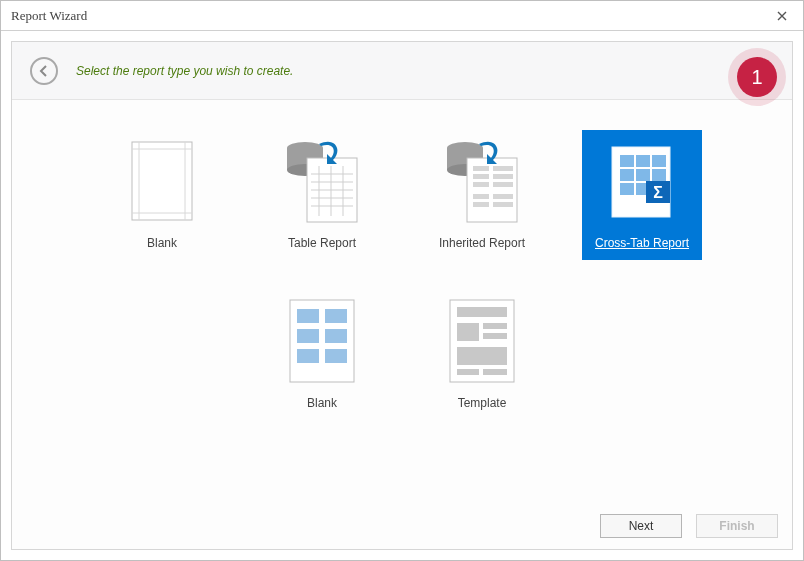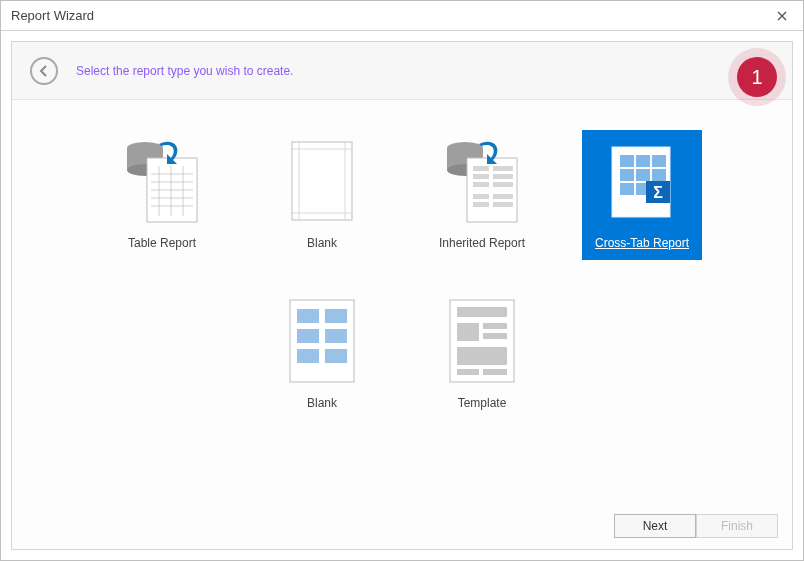--- a/index.html
+++ b/index.html
@@ -22,21 +22,21 @@
   .titlebar {
     height: 30px;
     border-bottom: 1px solid #d0d0d0;
     display: flex;
     align-items: center;
     padding: 0 10px;
     font-size: 13px;
     color: #444;
     position: relative;
   }
-  .titlebar .title { flex: 1; }
+  .titlebar .title { flex: 1; font-family: Liberation Serif, serif; }
   .titlebar .close {
     width: 22px;
     height: 22px;
     display: flex;
     align-items: center;
     justify-content: center;
     font-size: 14px;
     color: #555;
     cursor: pointer;
   }
@@ -62,21 +62,21 @@
     width: 28px;
     height: 28px;
     border: 2px solid #a9a9a9;
     border-radius: 50%;
     display: flex;
     align-items: center;
     justify-content: center;
     color: #8a8a8a;
     margin-right: 18px;
   }
-  .subtitle { color: #8b5cf6; font-size: 12px; }
+  .subtitle { color: #4d7c0f; font-size: 12px; font-style: italic; }
   .annotation-badge {
     position: absolute;
     right: 6px;
     top: 6px;
     width: 58px;
     height: 58px;
     border-radius: 50%;
     background: rgba(195,36,66,0.15);
     display:flex;
     align-items:center;
@@ -129,38 +129,39 @@
   .tile.selected {
     background: #0078d7;
   }
   .tile.selected .label { color: #fff; text-decoration: underline; }
   .footer {
     height: 46px;
     display: flex;
     align-items: center;
     justify-content: flex-end;
     padding: 0 14px;
-    gap: 0;
+    gap: 14px;
   }
   .btn {
     width: 82px;
     height: 24px;
     border: 1px solid #b5b5b5;
     background: #f7f7f7;
     display:flex;
     align-items:center;
     justify-content:center;
     font-size: 12px;
     color: #333;
     cursor: pointer;
   }
   .btn.disabled {
     color: #bcbcbc;
     border-color: #d4d4d4;
     cursor: default;
+    font-weight: bold;
   }
   svg { display:block; }
 </style>
 </head>
 <body>
 
 <div class="window">
 
   <div class="titlebar">
     <span class="title">Report Wizard</span>
@@ -181,20 +182,33 @@
       </div>
       <span class="subtitle">Select the report type you wish to create.</span>
       <div class="annotation-badge">
         <div class="inner">1</div>
       </div>
     </div>
 
     <div class="tiles-area">
 
       <div class="tile-row">
+
+        <div class="tile">
+          <div class="iconbox">
+            <svg width="62" height="80" viewBox="0 0 62 80">
+              <rect x="1" y="1" width="60" height="78" fill="#fff" stroke="#bdbdbd"></rect>
+              <line x1="8" y1="1" x2="8" y2="79" stroke="#d8d8d8"></line>
+              <line x1="54" y1="1" x2="54" y2="79" stroke="#d8d8d8"></line>
+              <line x1="1" y1="8" x2="61" y2="8" stroke="#d8d8d8"></line>
+              <line x1="1" y1="72" x2="61" y2="72" stroke="#d8d8d8"></line>
+            </svg>
+          </div>
+          <div class="label">Blank</div>
+        </div>
 
         <div class="tile">
           <div class="iconbox">
             <svg width="90" height="86" viewBox="0 0 90 86">
               <ellipse cx="28" cy="10" rx="18" ry="6" fill="#9e9e9e"></ellipse>
               <rect x="10" y="10" width="36" height="22" fill="#9e9e9e"></rect>
               <ellipse cx="28" cy="32" rx="18" ry="6" fill="#8a8a8a"></ellipse>
               <rect x="30" y="20" width="50" height="64" fill="#fff" stroke="#bdbdbd"></rect>
               <g stroke="#cfcfcf">
                 <line x1="42" y1="28" x2="42" y2="78"></line>
@@ -203,33 +217,20 @@
                 <line x1="34" y1="36" x2="76" y2="36"></line>
                   <line x1="34" y1="44" x2="76" y2="44"></line>
                   <line x1="34" y1="52" x2="76" y2="52"></line>
                 <line x1="34" y1="60" x2="76" y2="60"></line>
                   <line x1="34" y1="68" x2="76" y2="68"></line>
               </g>
               <path d="M44 8 C 56 4 60 12 54 20 L50 16 L50 26 L60 26 L56 22 C66 12 58 -2 42 6 Z" fill="#1177bb"></path>
             </svg>
           </div>
           <div class="label">Table Report</div>
-        </div>
-
-        <div class="tile">
-          <div class="iconbox">
-            <svg width="62" height="80" viewBox="0 0 62 80">
-              <rect x="1" y="1" width="60" height="78" fill="#fff" stroke="#bdbdbd"></rect>
-              <line x1="8" y1="1" x2="8" y2="79" stroke="#d8d8d8"></line>
-              <line x1="54" y1="1" x2="54" y2="79" stroke="#d8d8d8"></line>
-              <line x1="1" y1="8" x2="61" y2="8" stroke="#d8d8d8"></line>
-              <line x1="1" y1="72" x2="61" y2="72" stroke="#d8d8d8"></line>
-            </svg>
-          </div>
-          <div class="label">Blank</div>
         </div>
 
         <div class="tile">
           <div class="iconbox">
             <svg width="90" height="86" viewBox="0 0 90 86">
               <ellipse cx="28" cy="10" rx="18" ry="6" fill="#9e9e9e"></ellipse>
               <rect x="10" y="10" width="36" height="22" fill="#9e9e9e"></rect>
               <ellipse cx="28" cy="32" rx="18" ry="6" fill="#8a8a8a"></ellipse>
               <rect x="30" y="20" width="50" height="64" fill="#fff" stroke="#bdbdbd"></rect>
               <g fill="#d6d6d6">

